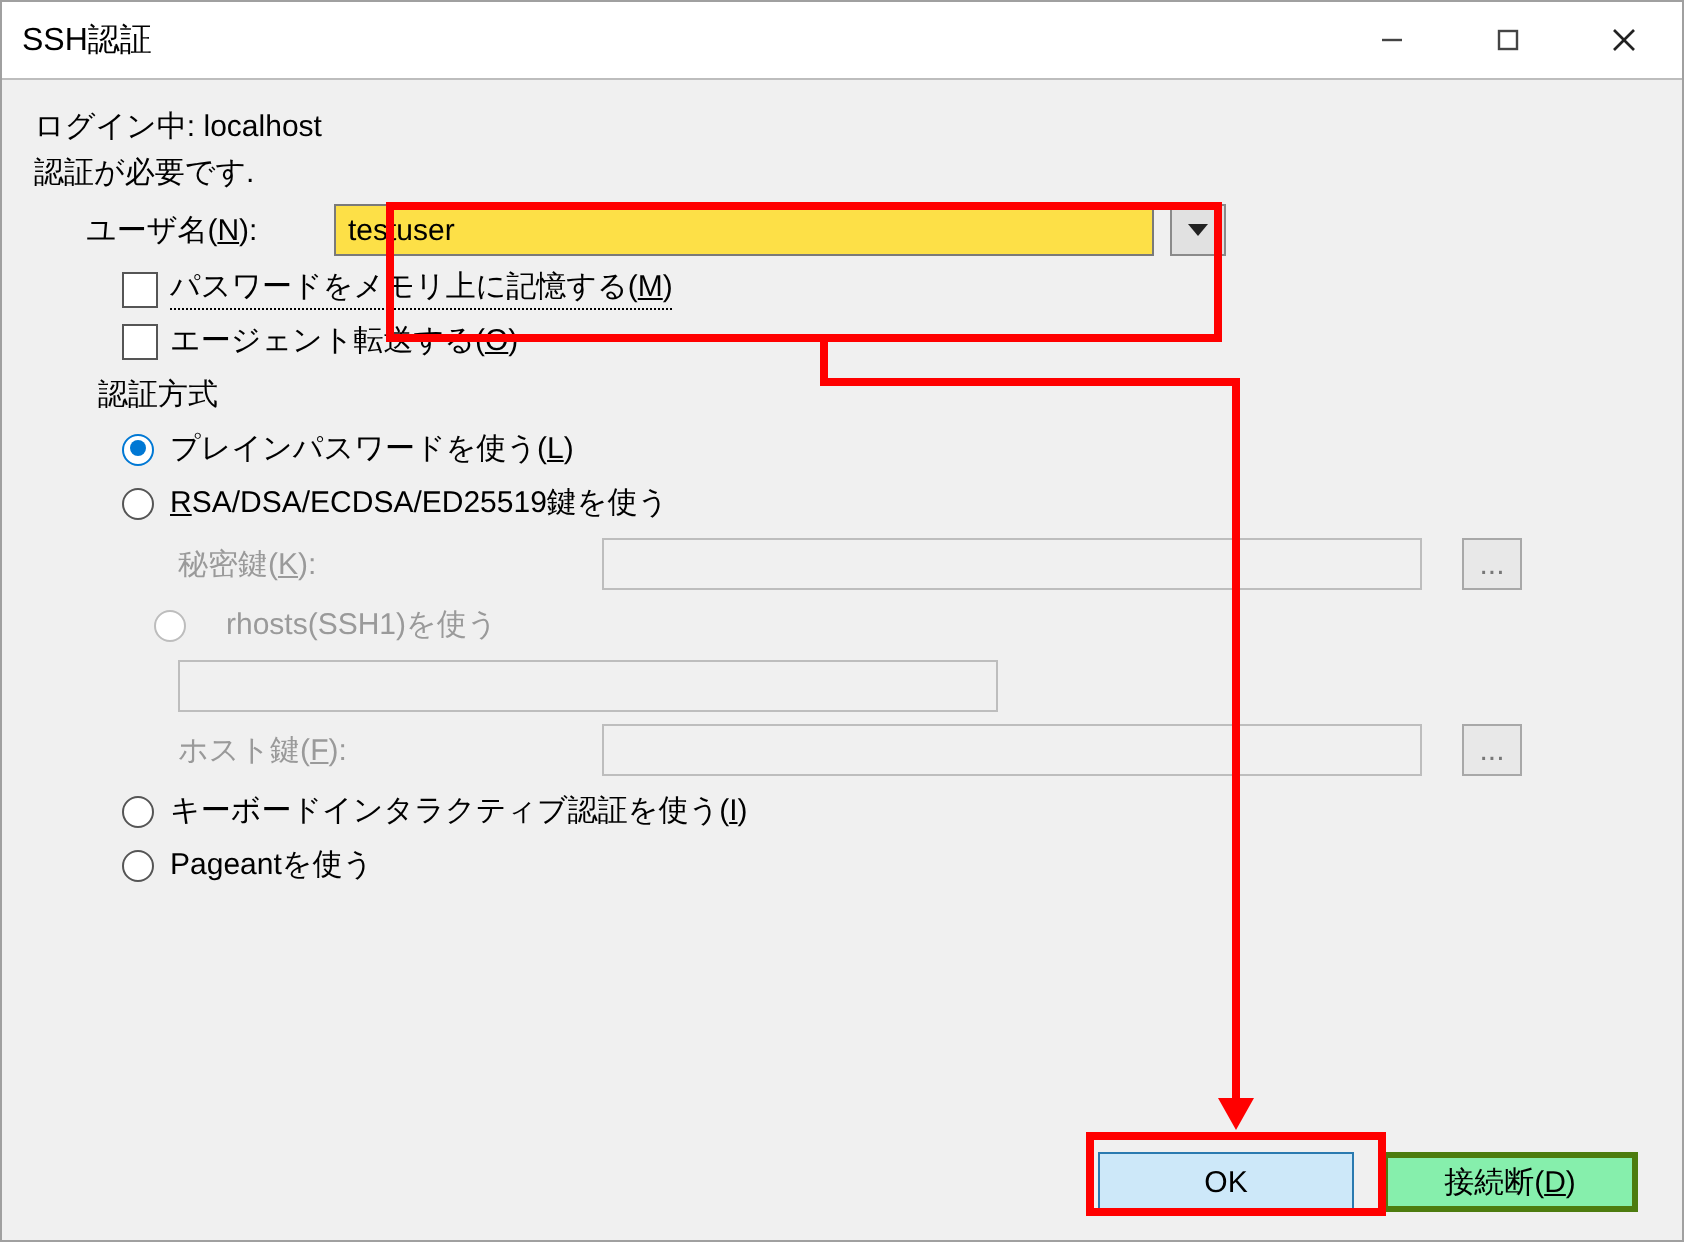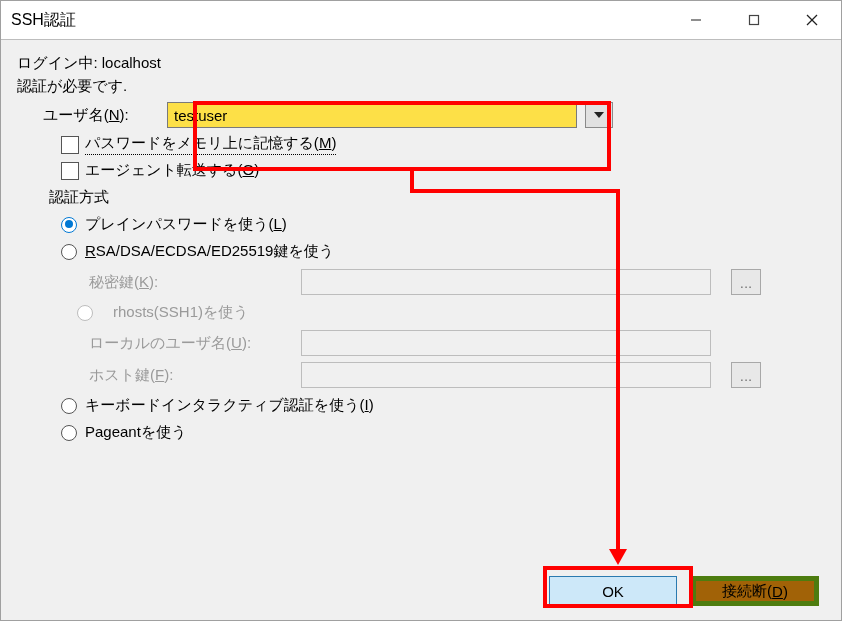--- a/index.html
+++ b/index.html
@@ -152,22 +152,22 @@
   .bottom-bar {
     position: absolute;
     bottom: 14px;
     right: 22px;
     display: flex;
     gap: 14px;
   }
   .btn {
     min-width: 128px;
     height: 30px;
-    border: 5px solid #4d7c0f;
-    background: #a16207;
+    border: 3px solid #4d7c0f;
+    background: #86efac;
     display: flex;
     align-items: center;
     justify-content: center;
     font: inherit;
     padding: 0 12px;
   }
   .btn-ok {
     background: #cde8f9;
     border: 1.5px solid #2a7ab0;
   }
@@ -276,23 +276,20 @@
       <div class="dis-input"></div>
       <div class="browse-btn">...</div>
     </div>
 
     <div class="radio-row disabled" style="margin-left:60px;">
       <div class="radio disabled"></div>
       <span>rhosts(SSH1)を使う</span>
     </div>
 
     <div class="sub-row disabled">
-      <div class="sub-lbl">
-        <span>ローカルのユーザ名(</span><span class="under">U</span><span>):</span>
-      </div>
       <div class="dis-input"></div>
     </div>
 
     <div class="sub-row disabled">
       <div class="sub-lbl">
         <span>ホスト鍵(</span><span class="under">F</span><span>):</span>
       </div>
       <div class="dis-input"></div>
       <div class="browse-btn">...</div>
     </div>

